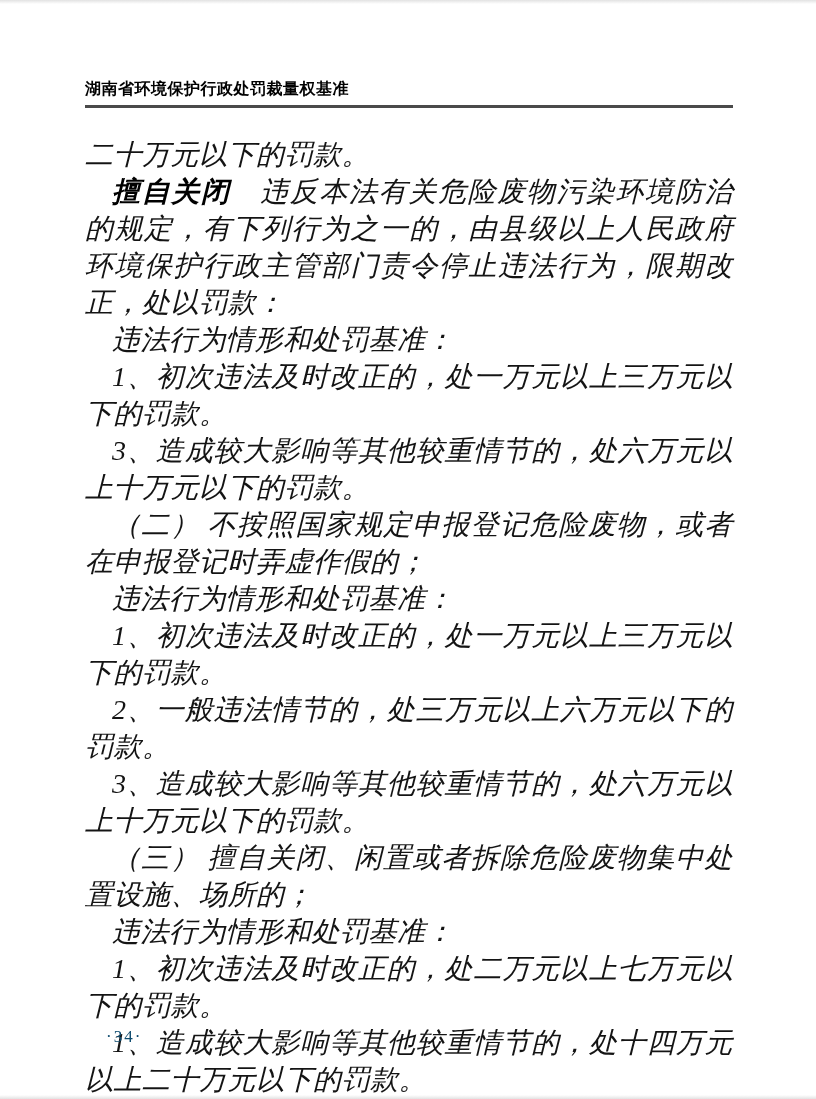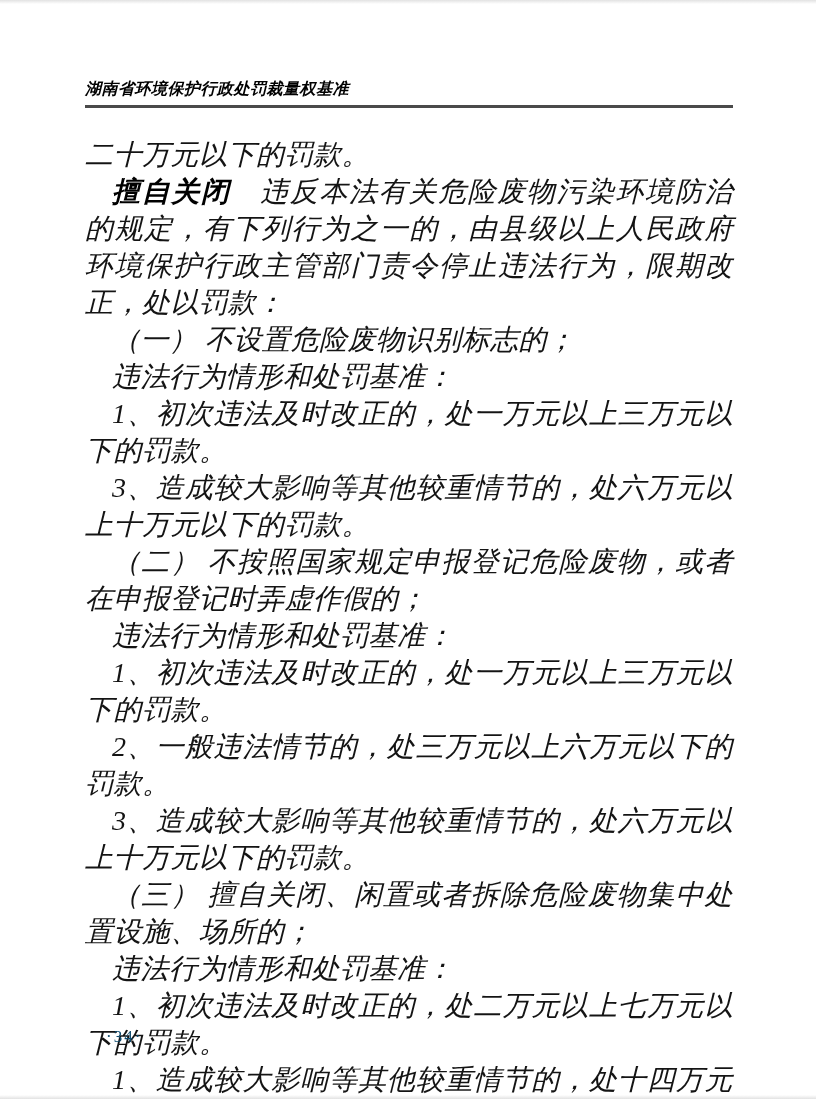--- a/index.html
+++ b/index.html
@@ -31,21 +31,20 @@
     width: 648px;
   }
   .doc-header-title {
     font-family: "Liberation Sans", "DejaVu Sans", sans-serif;
     font-weight: 700;
     font-size: 16px;
     line-height: 1.1;
     letter-spacing: 0.5px;
     color: #000000;
     white-space: nowrap;
-    font-style: italic;
   }
   .doc-header-rule {
     margin-top: 7px;
     height: 3px;
     background: #4a4a4a;
   }
   .doc-body {
     position: absolute;
     top: 136px;
     left: 85px;
@@ -85,21 +84,20 @@
   <div class="edge-top"></div>
 
   <header class="doc-header">
     <div class="doc-header-title">湖南省环境保护行政处罚裁量权基准</div>
     <div class="doc-header-rule"></div>
   </header>
 
   <main class="doc-body">
     <p class="para continuation">二十万元以下的罚款。</p>
     <p class="para"><span class="article-term">擅自关闭</span><span>　违反本法有关危险废物污染环境防治的规定，有下列行为之一的，由县级以上人民政府环境保护行政主管部门责令停止违法行为，限期改正，处以罚款：</span></p>
-    <p class="para">（一） 不设置危险废物识别标志的；</p>
     <p class="para">违法行为情形和处罚基准：</p>
     <p class="para">1、初次违法及时改正的，处一万元以上三万元以下的罚款。</p>
     <p class="para">3、造成较大影响等其他较重情节的，处六万元以上十万元以下的罚款。</p>
     <p class="para">（二） 不按照国家规定申报登记危险废物，或者在申报登记时弄虚作假的；</p>
     <p class="para">违法行为情形和处罚基准：</p>
     <p class="para">1、初次违法及时改正的，处一万元以上三万元以下的罚款。</p>
     <p class="para">2、一般违法情节的，处三万元以上六万元以下的罚款。</p>
     <p class="para">3、造成较大影响等其他较重情节的，处六万元以上十万元以下的罚款。</p>
     <p class="para">（三） 擅自关闭、闲置或者拆除危险废物集中处置设施、场所的；</p>
     <p class="para">违法行为情形和处罚基准：</p>

